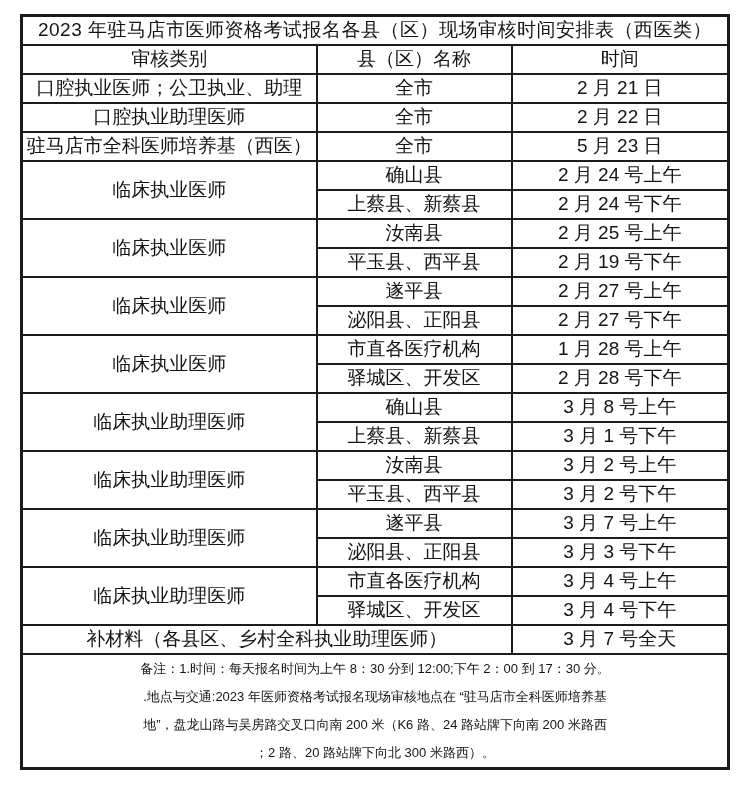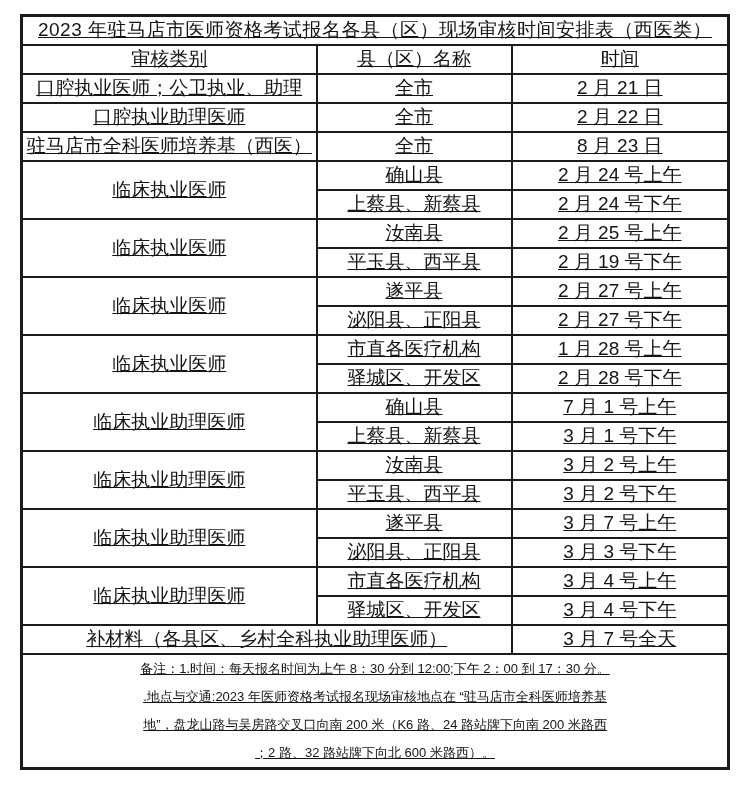--- a/index.html
+++ b/index.html
@@ -13,21 +13,20 @@
     color: #141414;
   }
   .sched-table {
     position: absolute;
     left: 20px;
     top: 14px;
     width: 707px;
     border-collapse: collapse;
     table-layout: fixed;
     border: 3px solid #1c1c1c;
-    text-decoration: underline;
   }
   .sched-table td, .sched-table th {
     border: 2px solid #1c1c1c;
     padding: 0 3px;
     text-align: center;
     vertical-align: middle;
     font-size: 19px;
     font-weight: normal;
     height: 29px;
     line-height: 1.25;
@@ -81,21 +80,21 @@
       <td>2 月 21 日</td>
     </tr>
     <tr>
       <td>口腔执业助理医师</td>
       <td>全市</td>
       <td>2 月 22 日</td>
     </tr>
     <tr>
       <td>驻马店市全科医师培养基（西医）</td>
       <td>全市</td>
-      <td>8 月 23 日</td>
+      <td>5 月 23 日</td>
     </tr>
 
     <tr>
       <td rowspan="2">临床执业医师</td>
       <td>确山县</td>
       <td>2 月 24 号上午</td>
     </tr>
     <tr>
       <td>上蔡县、新蔡县</td>
       <td>2 月 24 号下午</td>
@@ -127,21 +126,21 @@
       <td>1 月 28 号上午</td>
     </tr>
     <tr>
       <td>驿城区、开发区</td>
       <td>2 月 28 号下午</td>
     </tr>
 
     <tr>
       <td rowspan="2">临床执业助理医师</td>
       <td>确山县</td>
-      <td>7 月 1 号上午</td>
+      <td>3 月 8 号上午</td>
     </tr>
     <tr>
       <td>上蔡县、新蔡县</td>
       <td>3 月 1 号下午</td>
     </tr>
 
     <tr>
       <td rowspan="2">临床执业助理医师</td>
       <td>汝南县</td>
       <td>3 月 2 号上午</td>
@@ -174,17 +173,17 @@
     <tr>
       <td colspan="2">补材料（各县区、乡村全科执业助理医师）</td>
       <td>3 月 7 号全天</td>
     </tr>
 
     <tr>
       <td class="notes-cell" colspan="3">
         <span class="note-line">备注：1.时间：每天报名时间为上午 8：30 分到 12:00;下午 2：00 到 17：30 分。</span>
         <span class="note-line">.地点与交通:2023 年医师资格考试报名现场审核地点在 “驻马店市全科医师培养基</span>
         <span class="note-line">地”，盘龙山路与吴房路交叉口向南 200 米（K6 路、24 路站牌下向南 200 米路西</span>
-        <span class="note-line">；2 路、32 路站牌下向北 600 米路西）。</span>
+        <span class="note-line">；2 路、20 路站牌下向北 300 米路西）。</span>
       </td>
     </tr>
   </tbody>
 </table>
 
 </body></html>

